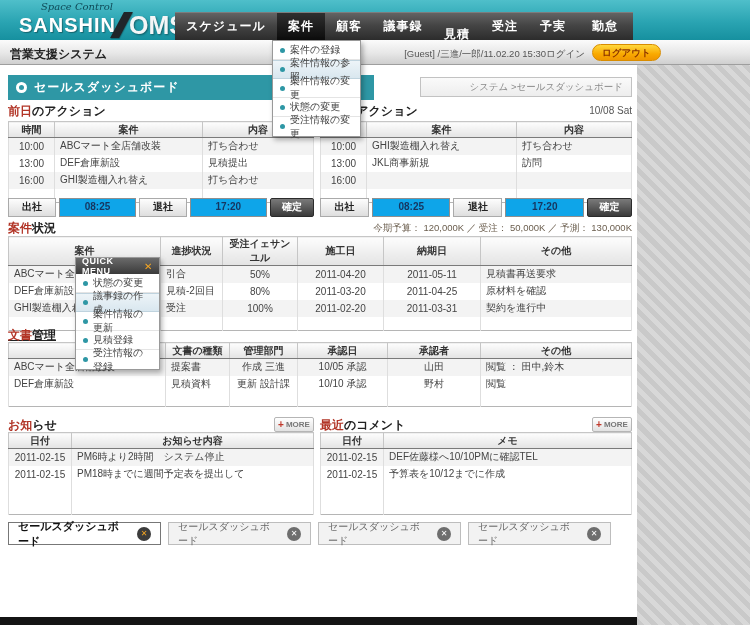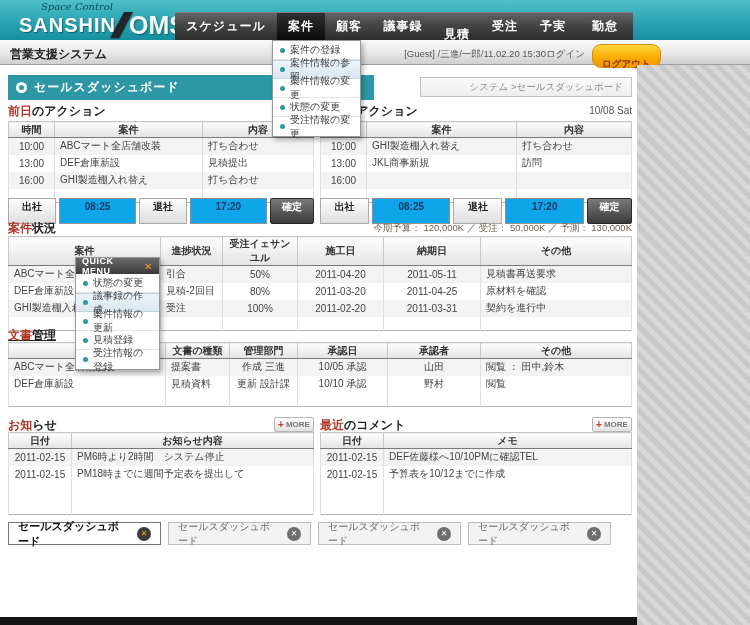--- a/index.html
+++ b/index.html
@@ -33,21 +33,21 @@
   .nav-item:nth-child(6){ width:48px; }
   .nav-item:nth-child(7){ width:48px;text-align:center; }
   .nav-item:nth-child(8){ width:56px; }
   .nav-item.active { background:linear-gradient(#2f2f2f,#0c0c0c); }
 
   
   .subheader { left:0; top:40px; width:750px; height:25px;
     background:linear-gradient(#fbfbfb,#e7e7e7 55%,#cfcfcf); border-bottom:1px solid #9e9e9e; }
   .system-name { left:10px; top:46px; font-size:12px; font-weight:bold; color:#222; }
   .user-info { left:360px; top:48px; width:225px; text-align:right; font-size:9.5px; color:#555; }
-  .logout-btn { left:592px; top:44px; height:17px; padding:11px 9px; border-radius:9px;
+  .logout-btn { left:592px; top:44px; height:17px; padding:0 9px; border-radius:9px;
     background:linear-gradient(#ffd83e,#f9a900 60%,#ef9500); border:1px solid #d88c00;
     color:#8b3300; font-size:9.5px; font-weight:bold; line-height:15px; cursor:pointer; }
 
   
   .stripes { left:637px; top:65px; width:113px; height:560px;
     background:repeating-linear-gradient(45deg,#c9c9c9 0 5px,#d8d8d8 5px 10px); }
   .bottombar { left:0; top:617px; width:637px; height:8px; background:#141414; }
 
   
   .page-title { left:8px; top:75px; width:366px; height:25px; background:#2e97a5;
@@ -74,21 +74,21 @@
   table.grid td { border-left:1px solid #dedede; border-right:1px solid #dedede;
     font-size:10px; color:#444; height:17px; padding:0 5px; overflow:hidden; white-space:nowrap; }
   tr.alt td { background:#f3f3f3; }
   tr.empty td { height:14px; }
   tr.empty2 td { height:16px; }
   td.muted, td.c-muted { color:#a5927e; }
   td.ctr { text-align:center; }
   td.brown { color:#8a7a65; }
 
   
-  .punch-row { display:flex; align-items:stretch; height:26px; gap:3px; }
+  .punch-row { display:flex; align-items:stretch; height:19px; gap:3px; }
   .punch-label { width:50px; background:linear-gradient(#fdfdfd,#dedede); border:1px solid #aaa;
     font-size:10px; font-weight:bold; color:#222; text-align:center; line-height:16px; }
   .punch-time { width:80px; background:#0ea5e9; border:1px solid #8f8f8f; color:#16355f;
     font-size:10px; font-weight:bold; text-align:center; line-height:16px; cursor:text; }
   .confirm-btn { margin-left:auto; width:46px; background:linear-gradient(#7a7a7a,#3a3a3a);
     border:1px solid #2b2b2b; border-radius:2px; color:#fff; font-size:10px; font-weight:bold;
     text-align:center; line-height:16px; cursor:pointer; }
 
   
   .popup { position:absolute; background:#fff; border:1px solid #999;

